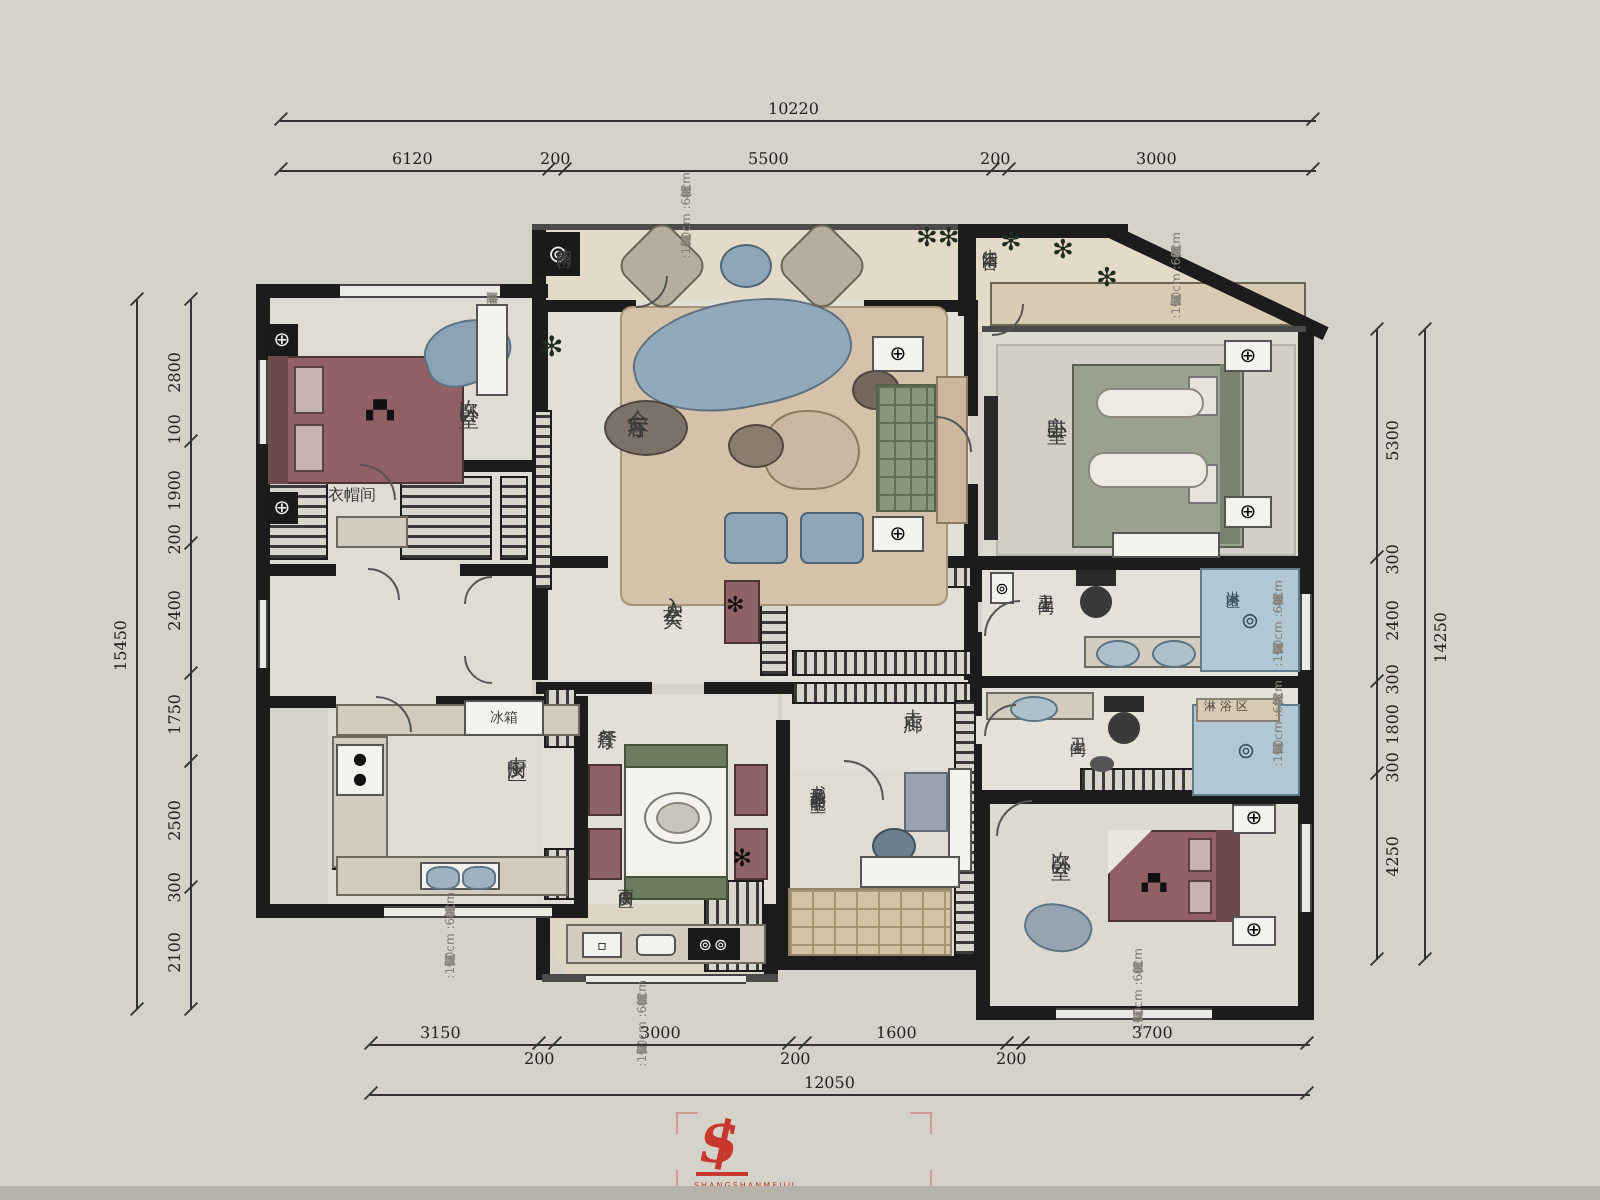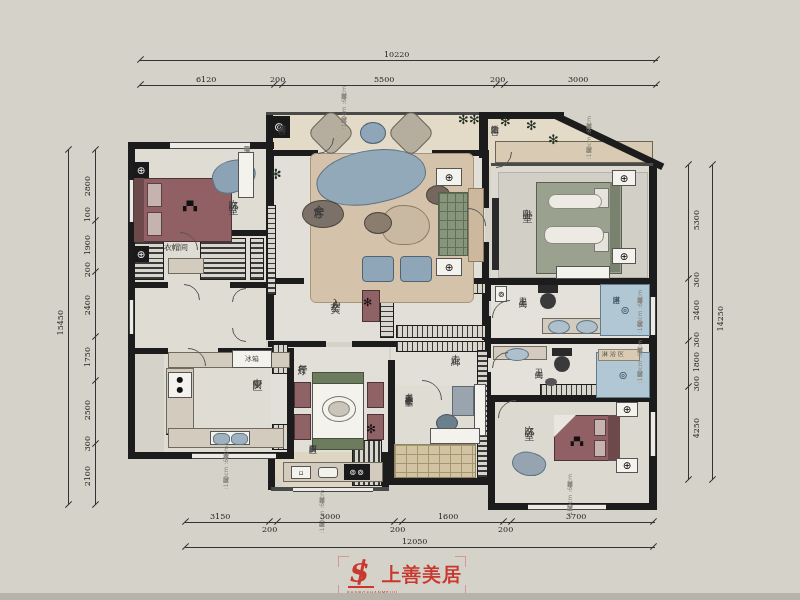--- a/index.html
+++ b/index.html
@@ -353,18 +353,17 @@
   <div class="a" style="left:338px;top:556px;width:128px;height:40px">
     <div class="a" style="left:0;top:0;width:10px;height:10px;border-left:1px solid #cf9a94;border-top:1px solid #cf9a94"></div>
     <div class="a" style="left:0;bottom:0;width:10px;height:10px;border-left:1px solid #cf9a94;border-bottom:1px solid #cf9a94"></div>
     <div class="a" style="right:0;top:0;width:10px;height:10px;border-right:1px solid #cf9a94;border-top:1px solid #cf9a94"></div>
     <div class="a" style="right:0;bottom:0;width:10px;height:10px;border-right:1px solid #cf9a94;border-bottom:1px solid #cf9a94"></div>
     <div class="a" style="left:8px;top:2px;width:30px;height:30px">
       <span class="a red" style="left:4px;top:0;font:bold italic 26px 'DejaVu Serif',serif">S</span>
       <div class="a" style="left:14px;top:1px;width:3px;height:26px;background:#c8382e;transform:rotate(12deg)"></div>
       <div class="a" style="left:2px;top:28px;width:26px;height:2px;background:#c8382e"></div>
     </div>
-    <span class="a red" style="left:44px;top:6px;font-size:19px;font-weight:bold;letter-spacing:1px">上善美居</span>
     <span class="a red" style="left:9px;top:34px;font-size:4px;letter-spacing:1px">SHANGSHANMEIJU</span>
   </div>
 
   <div class="a" style="left:0;top:593px;width:800px;height:7px;background:#b6b3ab"></div>
 </div>
 
 </body></html>

